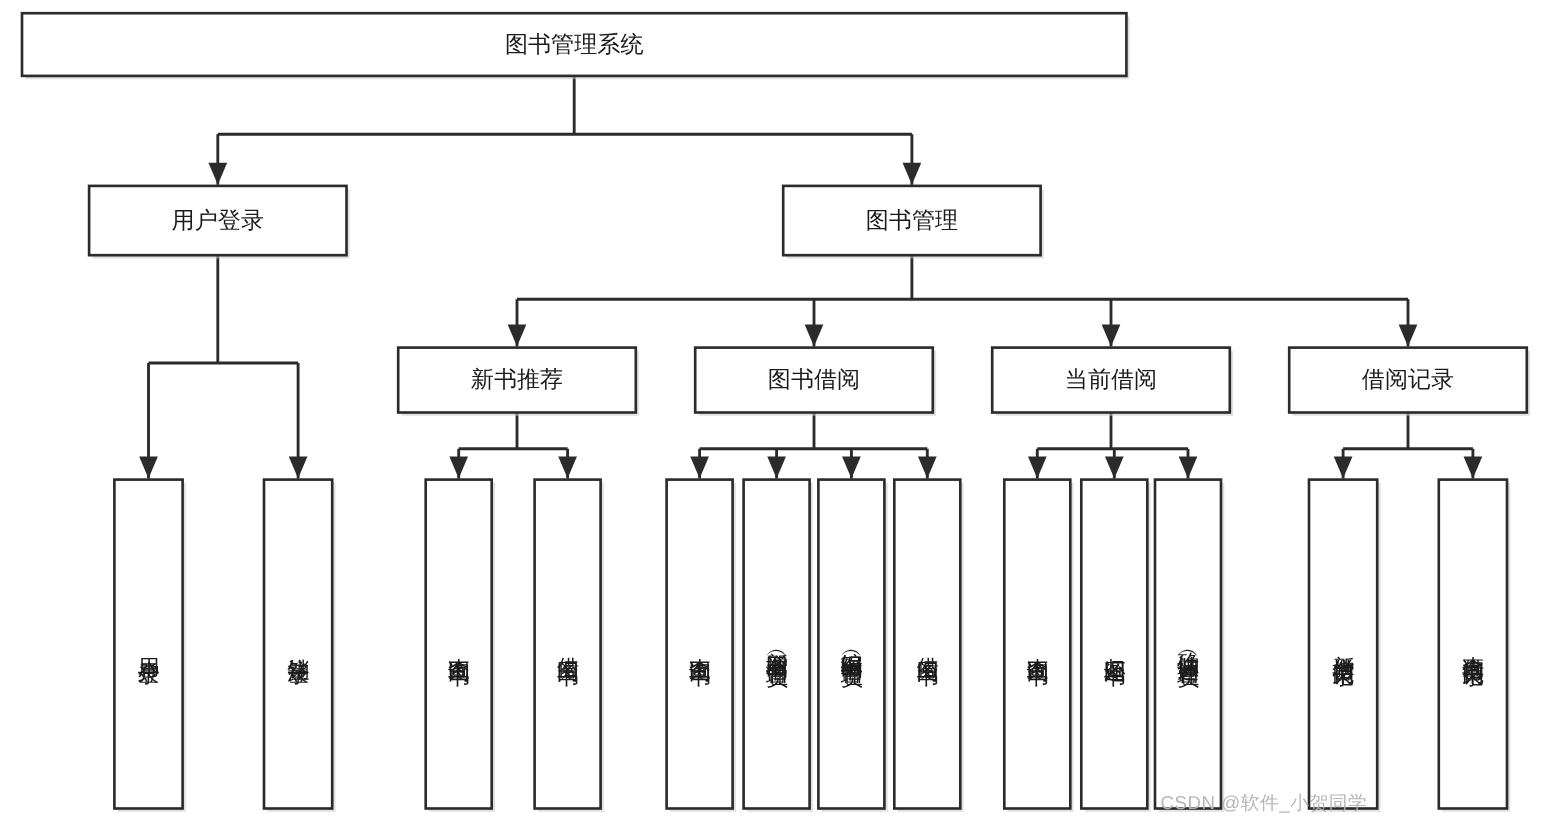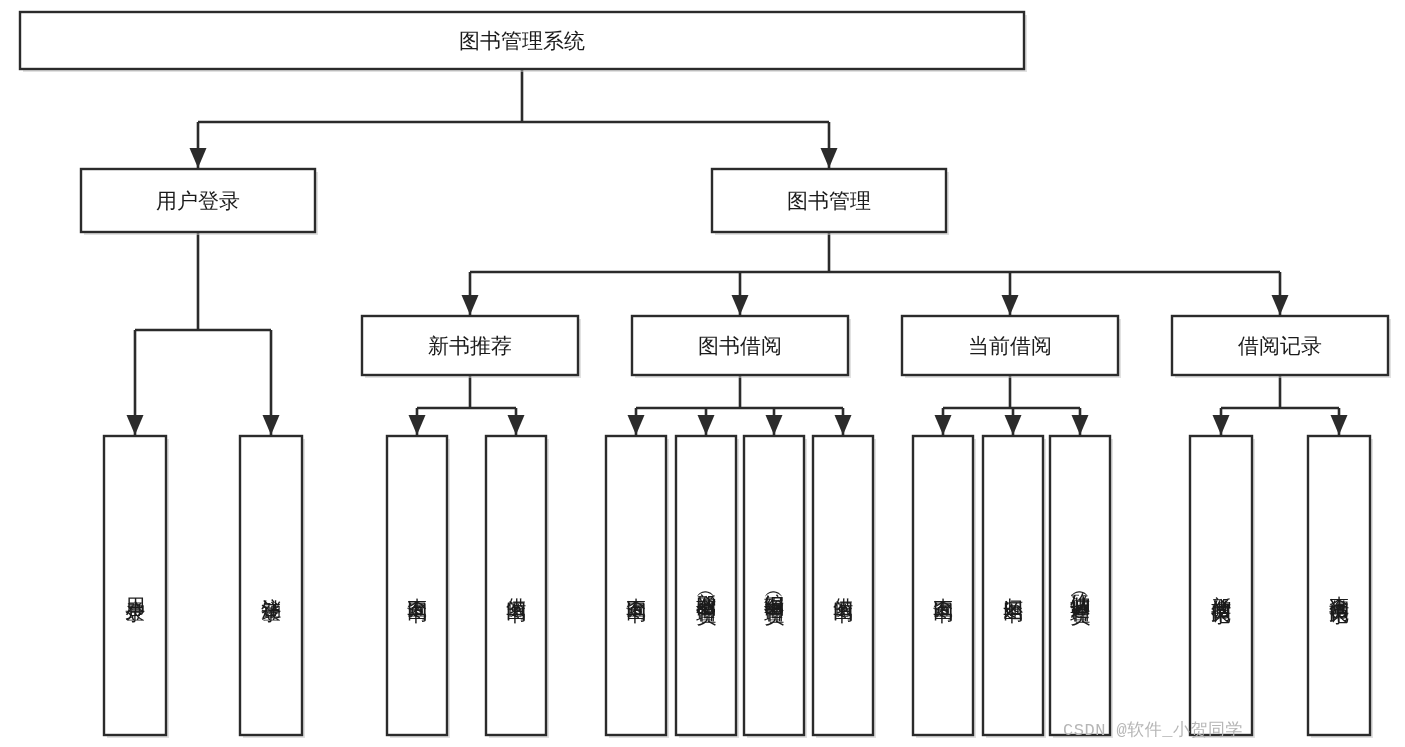--- a/index.html
+++ b/index.html
@@ -66,21 +66,21 @@
     line-height: 1.08;
     letter-spacing: 2px;
     color: #1b1b1b;
     white-space: nowrap;
     text-align: center;
   }
   .watermark {
     position: absolute;
     right: 12px;
     bottom: 6px;
-    font-family: Liberation Mono, monospace;
+    font-family: Liberation Sans, sans-serif;
     font-size: 17px;
     color: #b6b6b6;
     letter-spacing: 0.5px;
     white-space: nowrap;
     user-select: none;
     text-align: center;
   }
 </style>
 </head>
 <body>

